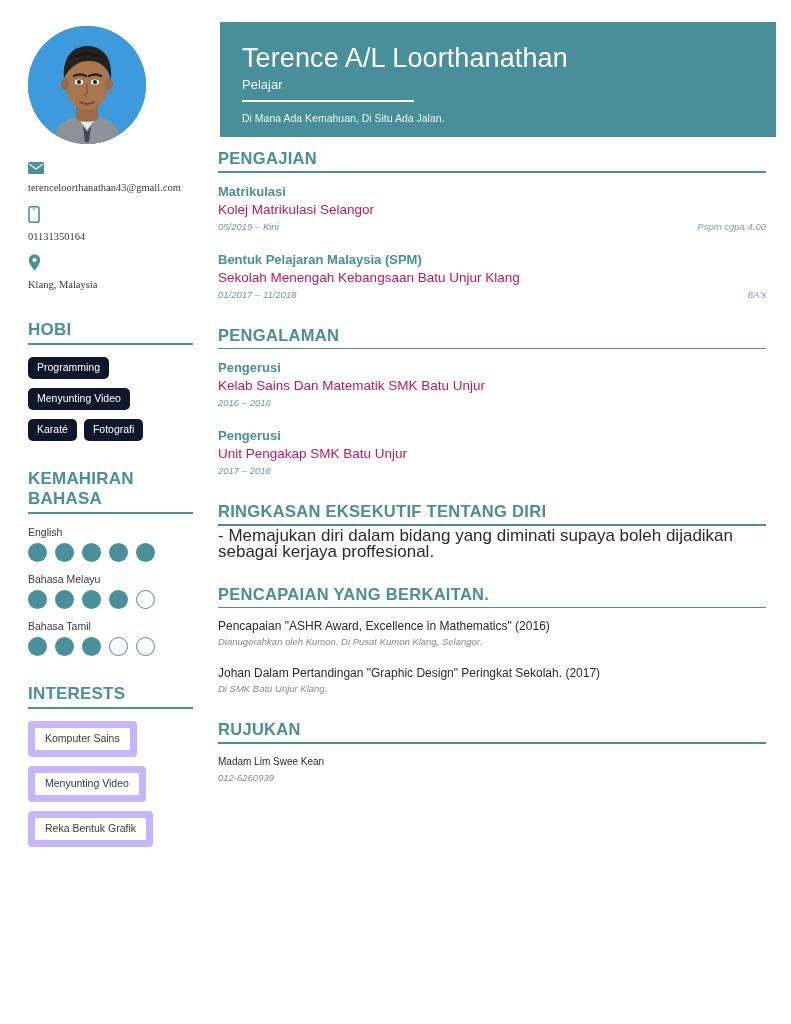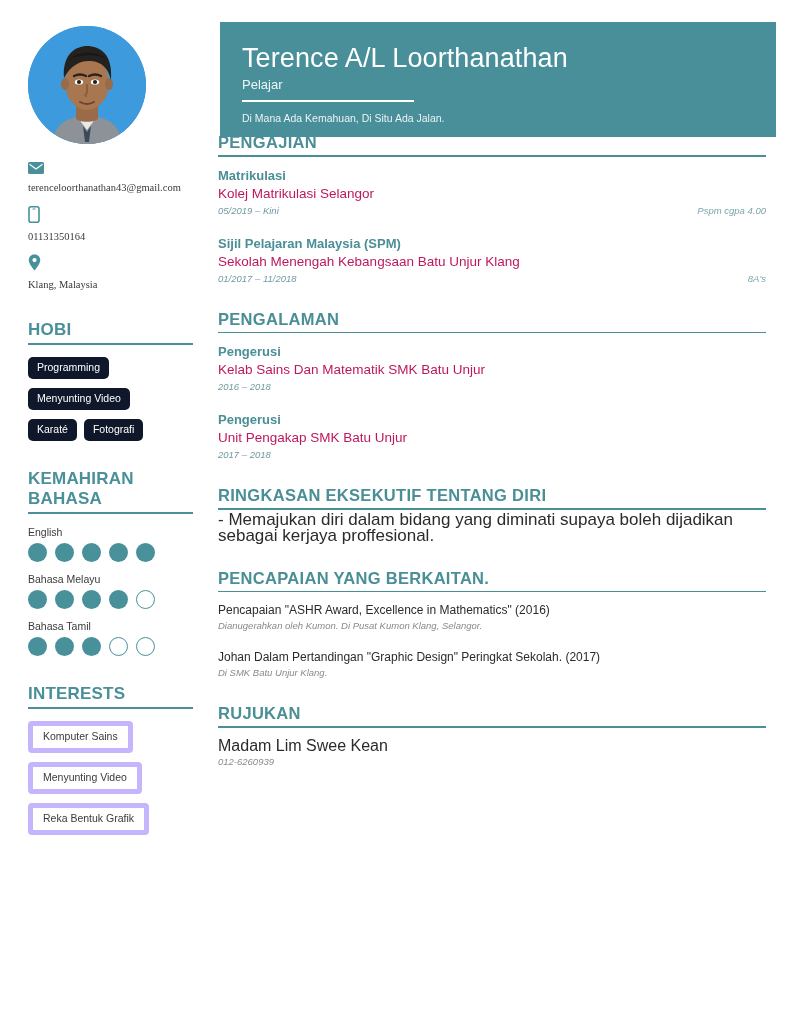--- a/index.html
+++ b/index.html
@@ -79,21 +79,21 @@
     font-size: 10.5px;
     border-radius: 5px;
     padding: 5px 9px 6px 9px;
     line-height: 11px;
   }
   .tag-outline {
     display: inline-block;
     background: #ffffff;
     color: #3a3a3a;
     font-size: 10.5px;
-    border: 5px solid #c4b5fd;
+    border: 7px solid #c4b5fd;
     border-radius: 4px;
     padding: 5px 10px 6px 10px;
     line-height: 11px;
   }
 
   .lang-item { margin-bottom: 11px; }
   .lang-label {
     font-size: 10.5px;
     color: #3a3a3a;
     margin-bottom: 5px;
@@ -142,21 +142,21 @@
   .hdr-tagline {
     color: #eaf3f4;
     font-size: 10.5px;
     line-height: 14px;
   }
 
   
   .main {
     position: absolute;
     left: 218px;
-    top: 132px;
+    top: 148px;
     width: 548px;
   }
 
   .sec-heading {
     font-size: 16.5px;
     font-weight: bold;
     color: #4a8f96;
     letter-spacing: 0.3px;
     line-height: 20px;
   }
@@ -214,21 +214,21 @@
   }
   .ach-sub {
     font-size: 9.5px;
     font-style: italic;
     color: #8a8a8a;
     line-height: 13px;
     margin-top: 1px;
   }
 
   .ref-name {
-    font-size: 16px;
+    font-size: 10px;
     color: #2b2b2b;
     line-height: 16px;
     margin-top: 10px;
   }
   .ref-phone {
     font-size: 9.5px;
     font-style: italic;
     color: #8a8a8a;
     line-height: 13px;
     margin-top: 1px;
@@ -392,21 +392,21 @@
       <div class="sec-rule"></div>
 
       <div class="entry">
         <div class="entry-title">Matrikulasi</div>
         <div class="entry-org">Kolej Matrikulasi Selangor</div>
         <div class="entry-meta">05/2019 – Kini</div>
         <div class="entry-grade">Pspm cgpa 4.00</div>
       </div>
 
       <div class="entry" style="margin-top:18px;">
-        <div class="entry-title">Sijil Pelajaran Malaysia (SPM)</div>
+        <div class="entry-title">Bentuk Pelajaran Malaysia (SPM)</div>
         <div class="entry-org">Sekolah Menengah Kebangsaan Batu Unjur Klang</div>
         <div class="entry-meta">01/2017 – 11/2018</div>
         <div class="entry-grade">8A's</div>
       </div>
     </div>
 
     <div class="sec-block" style="margin-top:24px;">
       <div class="sec-heading">PENGALAMAN</div>
       <div class="sec-rule"></div>
 

